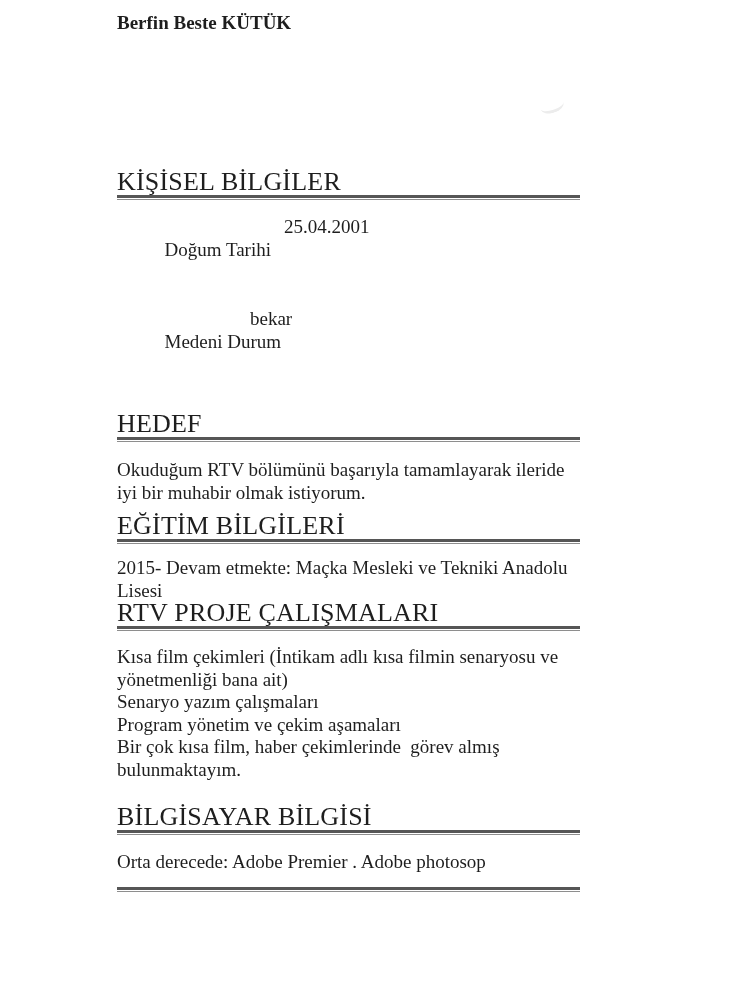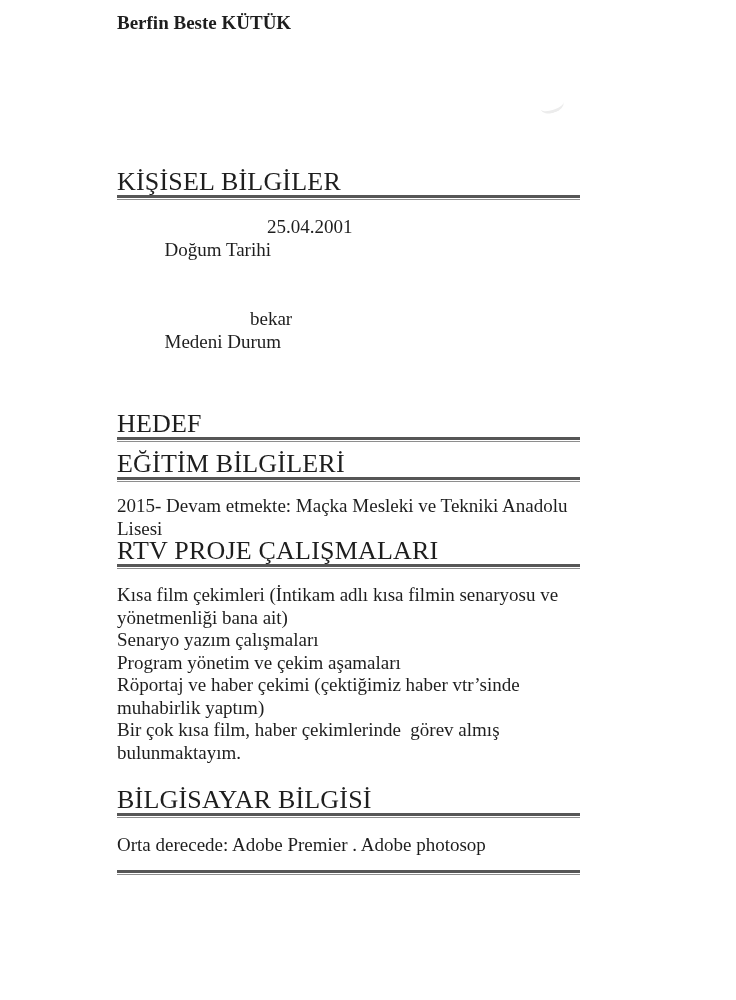--- a/index.html
+++ b/index.html
@@ -48,21 +48,21 @@
     height: 1px;
     margin-top: 3px;
     border-top: 3px solid #565656;
     border-bottom: 1px solid #8e8e8e;
   }
   .line, .para, .field-row { white-space: pre-wrap; }
   .para { margin-top: 16px; line-height: 23px; }
   .fields { margin-top: 15px; }
   .field-row { position: relative; line-height: 23px; }
   .field-row .value { position: absolute; top: 0; }
-  .field-row.row-0 .value { left: 150px; }
+  .field-row.row-0 .value { left: 167px; }
   .field-row.row-1 .value { left: 133px; }
   .lines { line-height: 22.5px; }
   .edu-lines   { margin-top: 13px; }
   .rtv-lines   { margin-top: 15px; }
   .comp-lines  { margin-top: 15px; line-height: 23px; }
   #sec-personal   { margin-top: 137px; }
   #sec-hedef      { margin-top: 14px; }
   #sec-egitim     { margin-top: 11px; }
   #sec-rtv-head   { margin-top: 0; }
   #sec-comp       { margin-top: 25px; }
@@ -89,38 +89,38 @@
         <div class="field-row row-1">
           <span class="label">Medeni Durum</span>
           <span class="value">bekar</span>
         </div>
       </div>
     </section>
 
     <section id="sec-hedef">
       <h2>HEDEF</h2>
       <div class="rule"></div>
+      <div class="para">Okuduğum RTV bölümünü başarıyla tamamlayarak ileride iyi bir muhabir olmak istiyorum.</div>
     </section>
 
     <section id="sec-egitim">
       <h2>EĞİTİM BİLGİLERİ</h2>
       <div class="rule"></div>
       <div class="lines edu-lines">
         <div class="line">2015- Devam etmekte: Maçka Mesleki ve Tekniki Anadolu Lisesi</div>
       </div>
     </section>
 
     <section id="sec-rtv-head">
       <h2>RTV PROJE ÇALIŞMALARI</h2>
       <div class="rule"></div>
       <div class="lines rtv-lines">
         <div class="line">Kısa film çekimleri (İntikam adlı kısa filmin senaryosu ve yönetmenliği bana ait)</div>
         <div class="line">Senaryo yazım çalışmaları</div>
         <div class="line">Program yönetim ve çekim aşamaları</div>
-        <div class="line">Röportaj ve haber çekimi (çektiğimiz haber vtr’sinde muhabirlik yaptım)</div>
         <div class="line">Bir çok kısa film, haber çekimlerinde  görev almış bulunmaktayım.</div>
       </div>
     </section>
 
     <section id="sec-comp">
       <h2>BİLGİSAYAR BİLGİSİ</h2>
       <div class="rule"></div>
       <div class="lines comp-lines">
         <div class="line">Orta derecede: Adobe Premier . Adobe photosop</div>
       </div>

